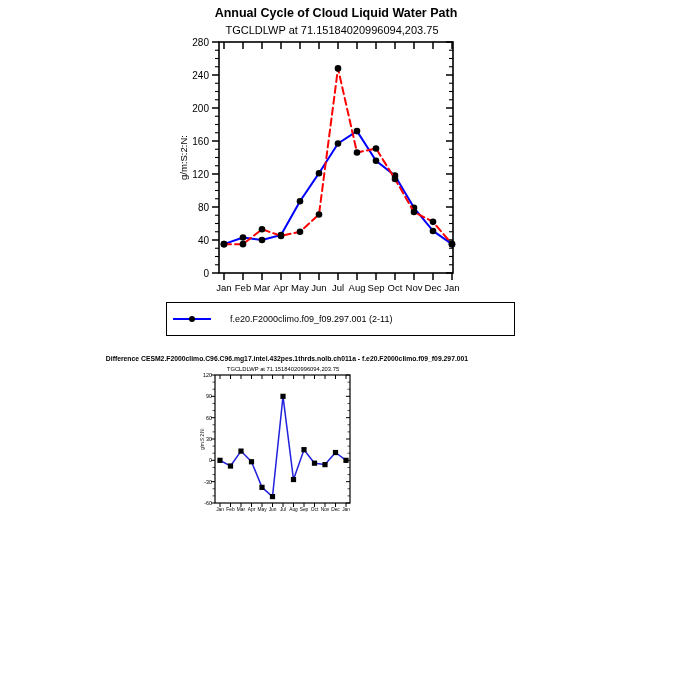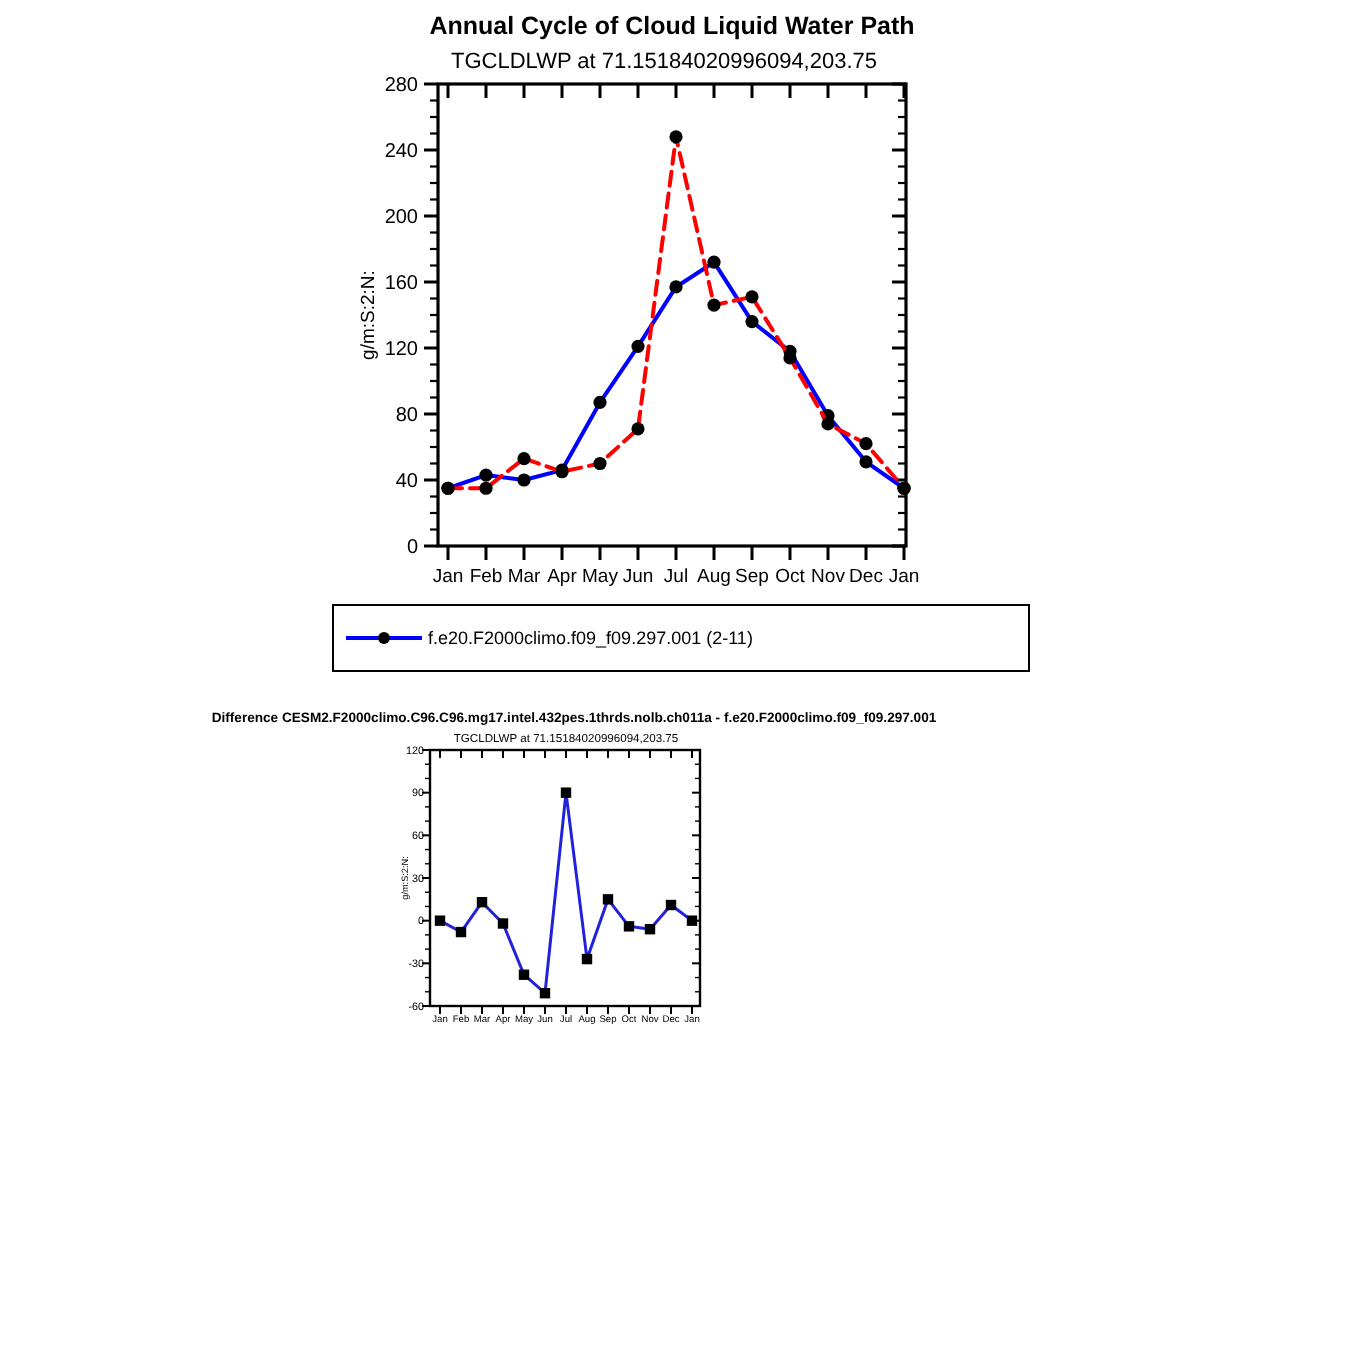--- a/index.html
+++ b/index.html
@@ -10,21 +10,21 @@
   #chart-svg{position:absolute;left:0;top:0;}
   #chart-svg text{font-family:"Liberation Sans",sans-serif;fill:#000;}
   .legend{
     position:absolute;left:166px;top:302px;width:349px;height:34px;
     border:1px solid #000;box-sizing:border-box;background:#fff;
     display:flex;flex-direction:column;justify-content:space-evenly;
     padding:1px 2px 1px 5px;
   }
   .legend-row{display:flex;align-items:center;height:15px;}
   .legend-sample{flex:0 0 auto;}
-  .legend-label{font-size:9px;color:#000;margin-left:2px;white-space:nowrap;letter-spacing:0;}
+  .legend-label{font-size:9px;color:#000;margin-left:18px;white-space:nowrap;letter-spacing:0;}
 </style>
 </head>
 <body>
 
 <div class="canvas">
 
   <svg id="chart-svg" width="675" height="675" viewBox="0 0 675 675">
       <g>
         <text x="336" y="17" text-anchor="middle" font-size="12.5" font-weight="bold">Annual Cycle of Cloud Liquid Water Path</text>
         <text x="332" y="34" text-anchor="middle" font-size="11">TGCLDLWP at 71.15184020996094,203.75</text>

